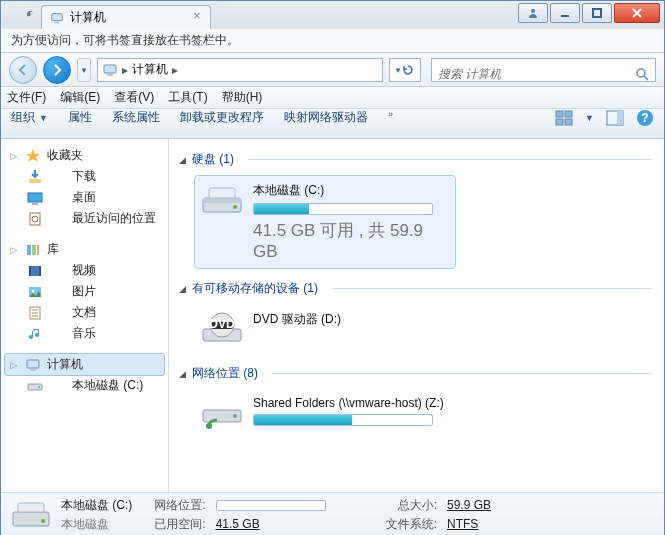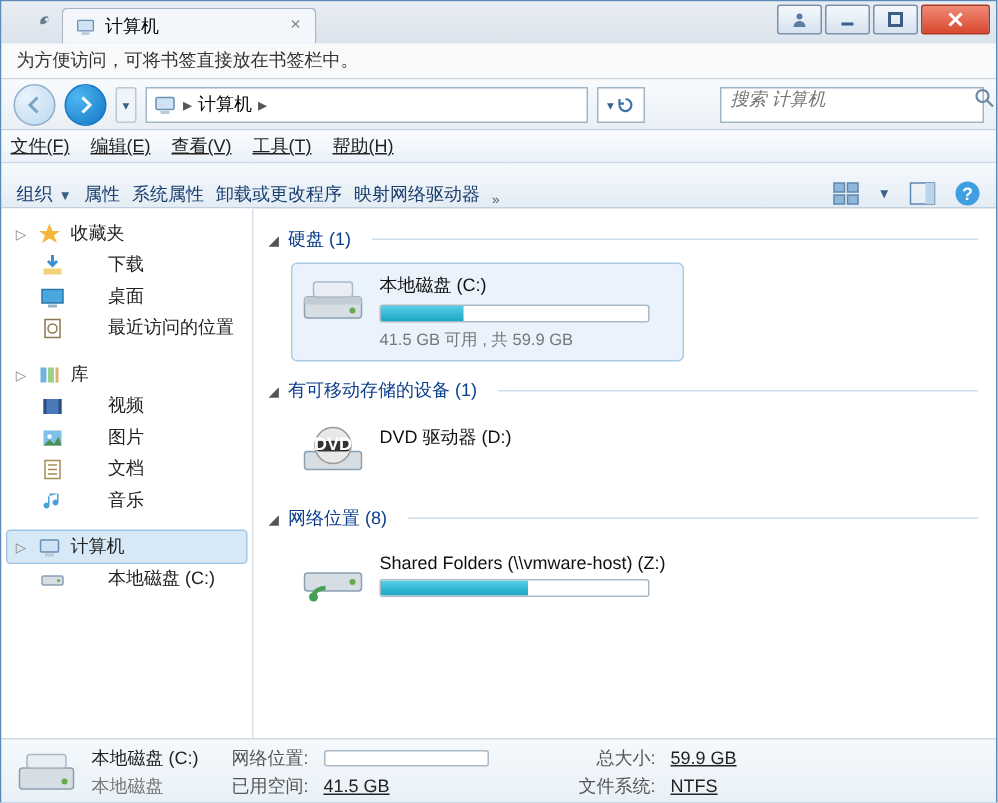--- a/index.html
+++ b/index.html
@@ -21,29 +21,29 @@
 
   
   .addr-row { height:34px; background:linear-gradient(#f8fbfd,#e9eff5); border-bottom:1px solid #c3d0de; display:flex; align-items:center; padding:0 8px; gap:6px;}
   .navbtn { width:28px; height:28px; border-radius:50%; border:1px solid #8faec9; background:radial-gradient(circle at 30% 30%, #e9f3fb, #bcd8ee); display:flex; align-items:center; justify-content:center;}
   .navbtn.fwd { background:radial-gradient(circle at 30% 30%, #4fb7f2, #1276c4); border-color:#1276c4;}
   .navdrop { width:14px; height:24px; border:1px solid #bccad8; border-radius:2px; background:#eef4fa; display:flex;align-items:center;justify-content:center;}
   .breadcrumb { flex:1; height:24px; border:1px solid #9fb6c9; background:#fff; display:flex; align-items:center; padding:0 4px; gap:4px;}
   .bc-icon { width:16px; height:16px; }
   .bc-sep { color:#555; }
   .refresh-drop { width:32px; height:24px; border:1px solid #9fb6c9; background:#fff; display:flex; align-items:center; justify-content:center; gap:2px; margin-right:4px;}
-  .search { width:176px; height:24px; border:1px solid #9fb6c9; background:#fff; display:flex; align-items:flex-start; padding:0 6px; gap:6px; font-style:italic; color:#888;margin-left:40px;}
+  .search { width:225px; height:24px; border:1px solid #9fb6c9; background:#fff; display:flex; align-items:flex-end; padding:0 6px; gap:6px; font-style:italic; color:#888;}
   .search input { flex:1; border:none; outline:none; font-style:italic; color:#555; background:transparent;}
 
   
   .menubar { height:22px; background:linear-gradient(#fafdff,#eaf1f8); border-bottom:1px solid #cdd9e4; display:flex; align-items:center; padding:0 6px; gap:14px; color:#222;}
-  .menubar span { cursor:default;text-decoration:underline; }
-
-  
-  .toolbar { height:30px; background:linear-gradient(#f5f9fc,#e3ecf4); border-bottom:1px solid #c2d0dd; display:flex; align-items:flex-end; padding:0 10px; gap:8px;}
+  .menubar span { cursor:default; }
+
+  
+  .toolbar { height:30px; background:linear-gradient(#f5f9fc,#e3ecf4); border-bottom:1px solid #c2d0dd; display:flex; align-items:flex-start; padding:0 10px; gap:20px;}
   .toolbar .tb-item { display:flex; align-items:center; gap:4px; color:#1a3e6e;}
   .toolbar .right { margin-left:auto; display:flex; align-items:center; gap:12px;}
   .tb-down { font-size:9px; color:#3a5f87;}
   .tb-icon { width:18px; height:18px; }
 
   
   .body { display:flex; height:353px; }
   .sidebar { width:168px; border-right:1px solid #d7e1ea; background:#fff; padding:6px 4px; overflow:hidden;}
   .tree-item { display:flex; align-items:center; gap:6px; padding:2px 2px 2px 4px; color:#222; white-space:nowrap;}
   .tree-item.root { font-weight:normal; }
@@ -57,21 +57,21 @@
   .group-header { display:flex; align-items:center; color:#0b3e8d; padding:4px 0; gap:6px; }
   .group-header .line { flex:1; height:1px; background:#cfdceb; margin-left:8px;}
   .group-header .exp { color:#555; font-size:9px;}
   .drive-tile { display:flex; gap:10px; padding:6px 6px; margin:4px 0 8px 16px; width:260px;}
   .drive-tile.selected { background:#eaf3fb; outline:1px solid #a9cbe6; border-radius:3px;}
   .drive-icon { width:42px; height:36px; flex-shrink:0;}
   .drive-info { flex:1; }
   .drive-name { color:#111; margin-bottom:4px;}
   .drive-bar { width:180px; height:12px; border:1px solid #aab9c6; background:#fff; border-radius:2px; overflow:hidden; margin-bottom:4px;}
   .drive-bar .fill { height:100%; background:linear-gradient(#57cfe8,#1aa6c4);}
-  .drive-sub { color:#777; font-size:11px;}
+  .drive-sub { color:#777; font-size:17px;}
 
   
   .statusbar { height:44px; border-top:1px solid #cdd9e4; background:linear-gradient(#f5f9fc,#e8f0f7); display:flex; align-items:center; padding:4px 10px; gap:10px;}
   .status-icon { width:40px; height:34px; }
   .status-grid { display:grid; grid-template-columns:auto auto auto auto 20px auto auto; column-gap:10px; row-gap:2px; align-items:center;}
   .status-grid .lbl { color:#555; text-align:right;}
   .status-grid .val { color:#222;text-decoration:underline;}
   .status-main { display:flex; flex-direction:column; gap:2px; margin-right:12px;}
   .status-main .ttl { color:#222;}
   .status-main .sub { color:#777; font-size:12px;}

